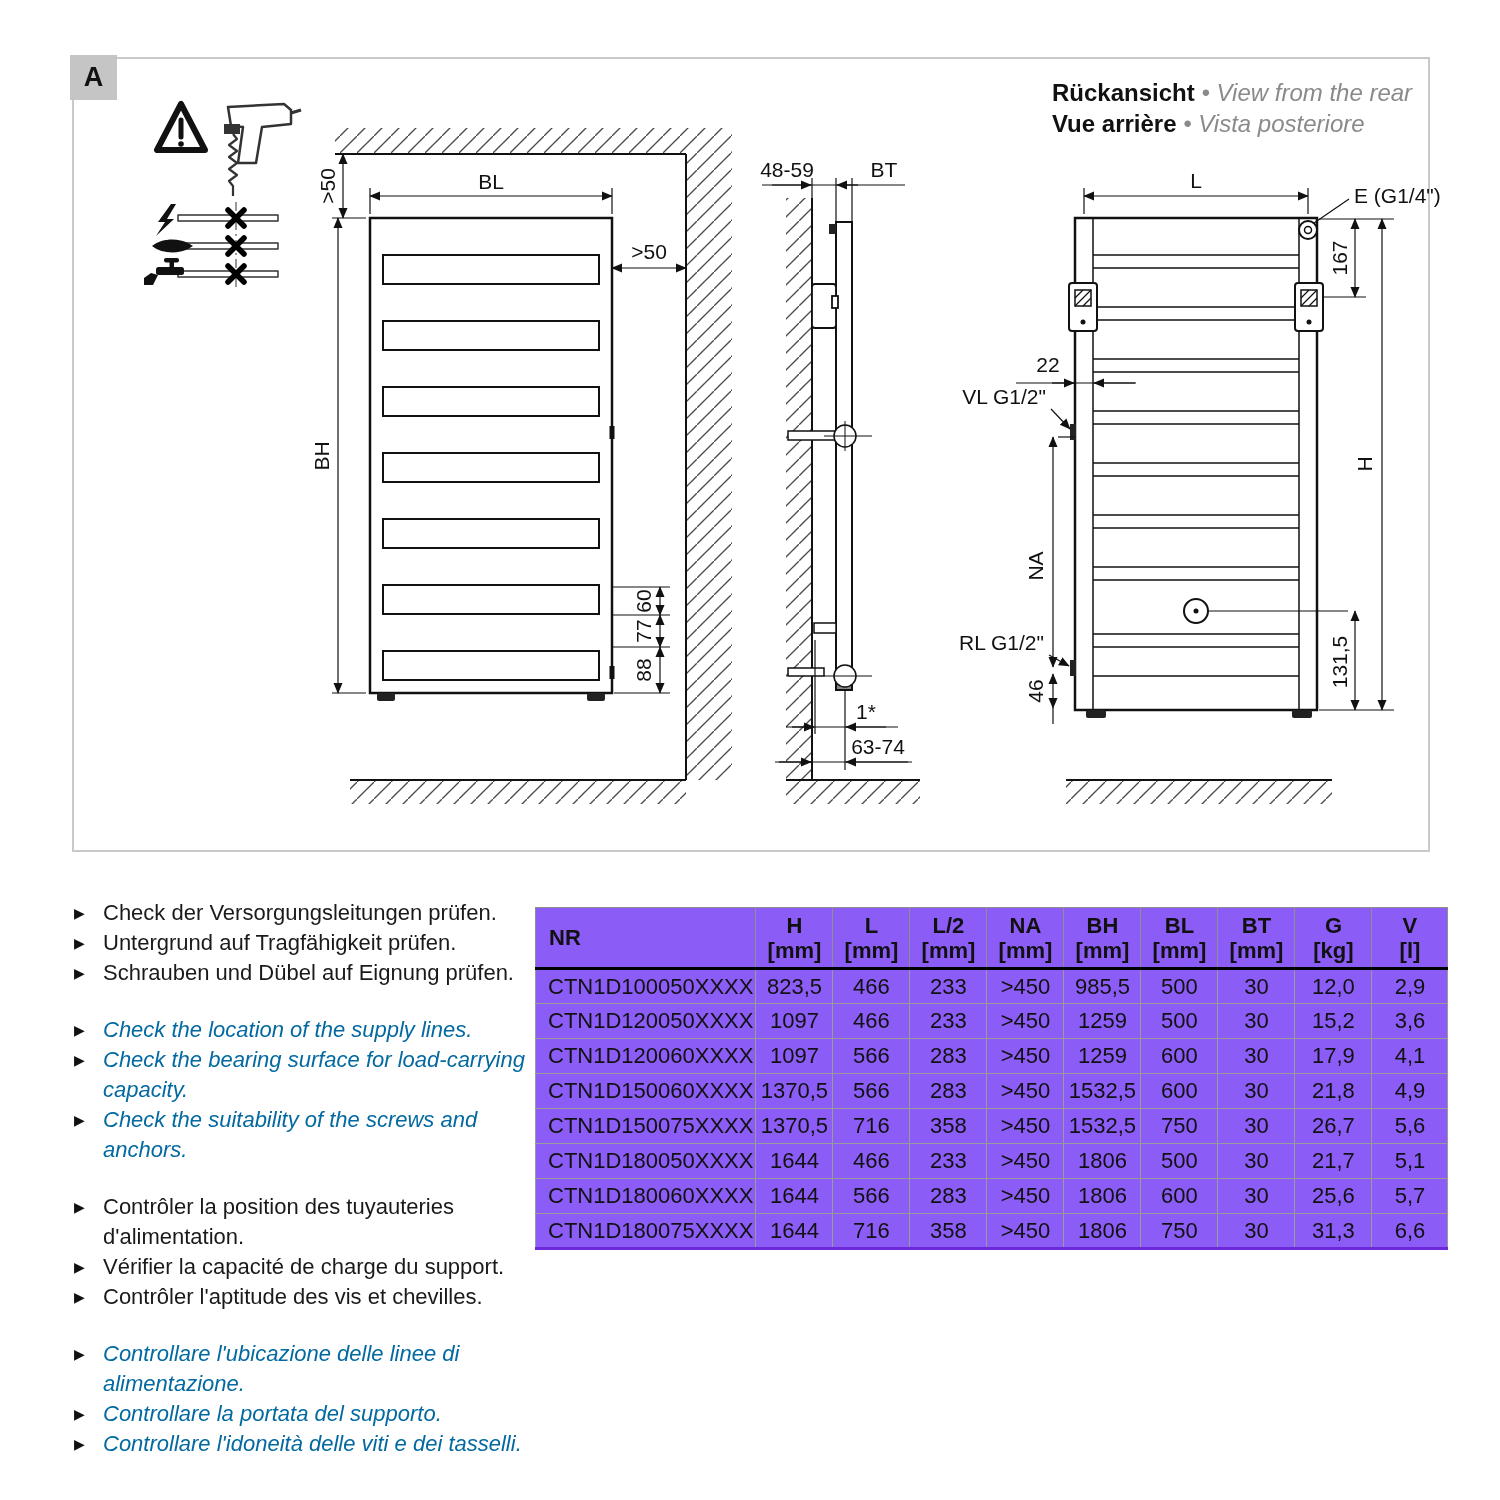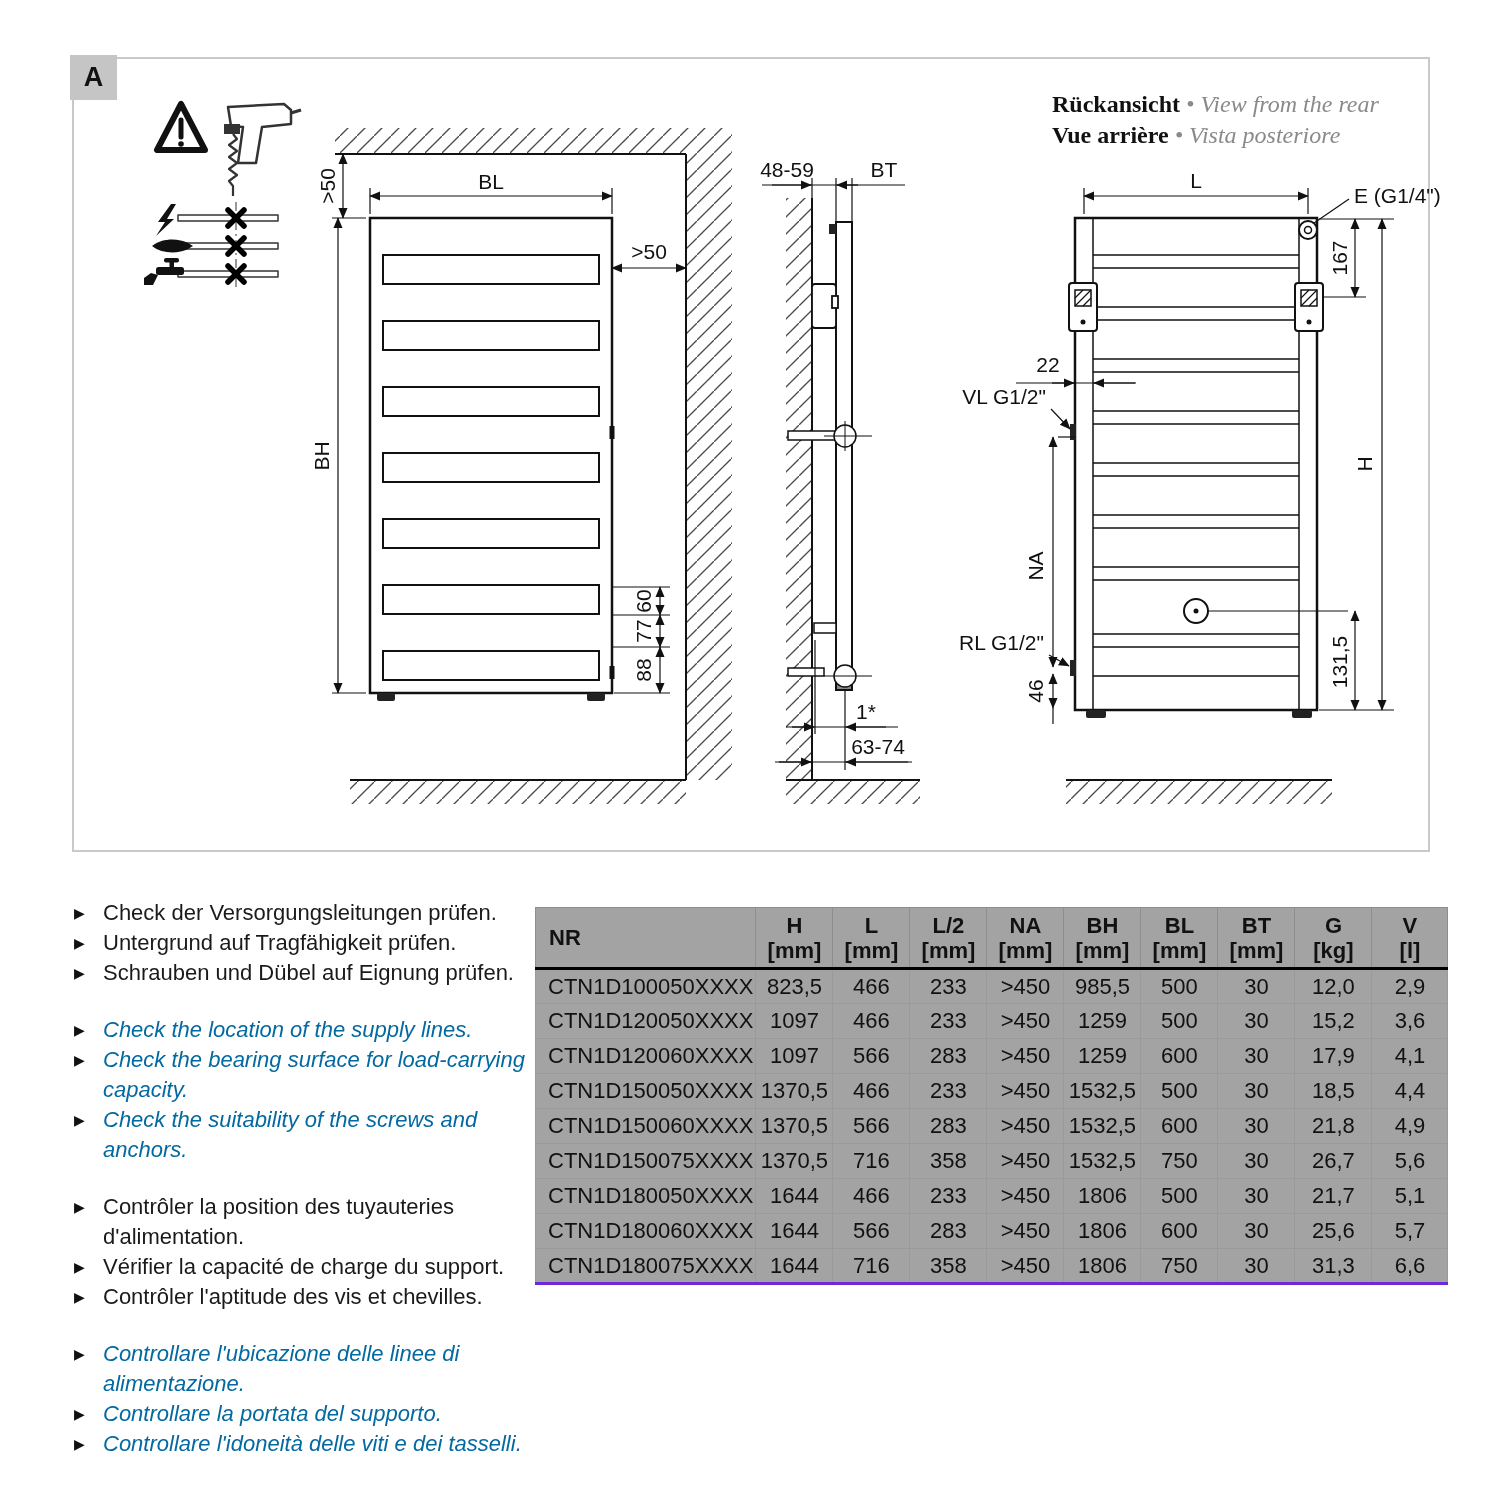--- a/index.html
+++ b/index.html
@@ -11,35 +11,35 @@
     position:absolute;left:72px;top:57px;width:1358px;height:795px;
     border:2px solid #c9c9c9;background:#fff;box-sizing:border-box;
   }
   .panel-tab{
     position:absolute;left:70px;top:55px;width:47px;height:45px;background:#c5c5c5;
     display:flex;align-items:center;justify-content:center;
     font-size:27px;font-weight:bold;color:#111;z-index:3;
   }
   svg.draw{position:absolute;left:0;top:0;z-index:2;}
   .rear-title{
-    position:absolute;left:1052px;top:89px;z-index:3;
-    font-size:24px;line-height:31px;white-space:nowrap;font-family:Liberation Serif, serif;
+    position:absolute;left:1052px;top:77px;z-index:3;
+    font-size:24px;line-height:31px;white-space:nowrap;
   }
   .rear-title .t-black{color:#111;font-weight:700;}
   .rear-title .t-gray{color:#8a8a8a;font-style:italic;font-weight:400;}
   .checklist{
     position:absolute;left:74px;top:898px;width:458px;z-index:2;
   }
   .chk-group{margin-bottom:27px;}
   .chk-group.muted .chk-text{color:#0369a1;font-style:italic;}
   .chk-item{display:flex;gap:13px;font-size:22px;line-height:30px;}
   .chk-bullet{flex:0 0 16px;font-size:14px;line-height:30px;color:#111;}
   .spec-table{
     position:absolute;left:535px;top:907px;z-index:2;
-    border-collapse:collapse;table-layout:fixed;background:#a3a3a3;
+    border-collapse:collapse;table-layout:fixed;background:#8b5cf6;
     font-size:22px;color:#111;
   }
   .spec-table th,.spec-table td{box-sizing:border-box;}
   .spec-table th{
     border-left:1.5px solid #8e8e8e;border-right:1.5px solid #8e8e8e;
     border-top:1.5px solid #8e8e8e;border-bottom:3px solid #000;
     font-weight:700;padding:5px 2px 4px 2px;vertical-align:middle;height:60px;
   }
   .spec-table th .hl{display:block;text-align:center;line-height:26px;}
   .spec-table th .hu{display:block;text-align:center;line-height:24px;}
@@ -446,32 +446,20 @@
         <td>566</td>
         <td>283</td>
         <td>&gt;450</td>
         <td>1259</td>
         <td>600</td>
         <td>30</td>
         <td>17,9</td>
         <td>4,1</td>
       </tr>
       <tr>
-        <td class="c-nr">CTN1D150050XXXX</td>
-        <td>1370,5</td>
-        <td>466</td>
-        <td>233</td>
-        <td>&gt;450</td>
-        <td>1532,5</td>
-        <td>500</td>
-        <td>30</td>
-        <td>18,5</td>
-        <td>4,4</td>
-      </tr>
-      <tr>
         <td class="c-nr">CTN1D150060XXXX</td>
         <td>1370,5</td>
         <td>566</td>
         <td>283</td>
         <td>&gt;450</td>
         <td>1532,5</td>
         <td>600</td>
         <td>30</td>
         <td>21,8</td>
         <td>4,9</td>

